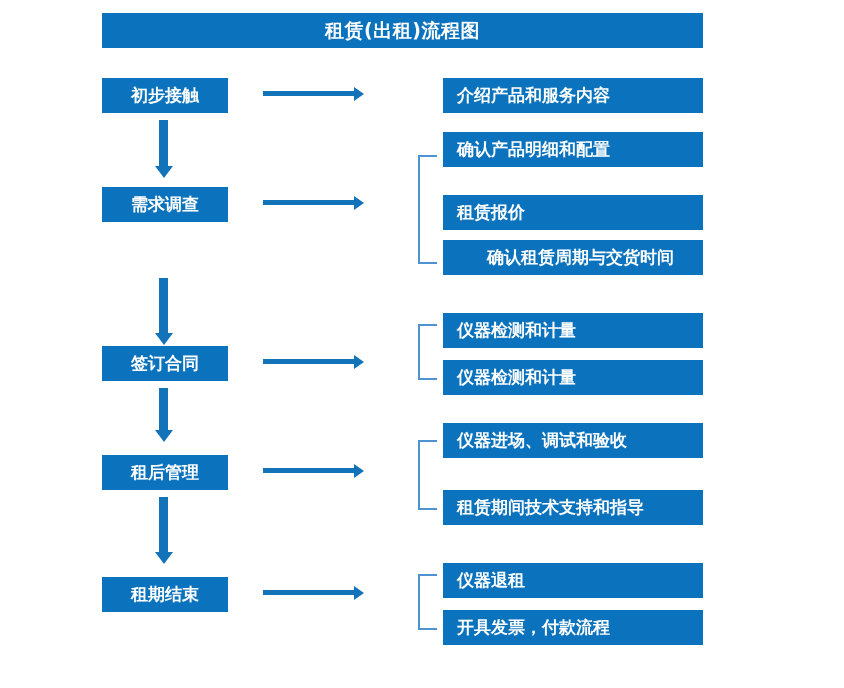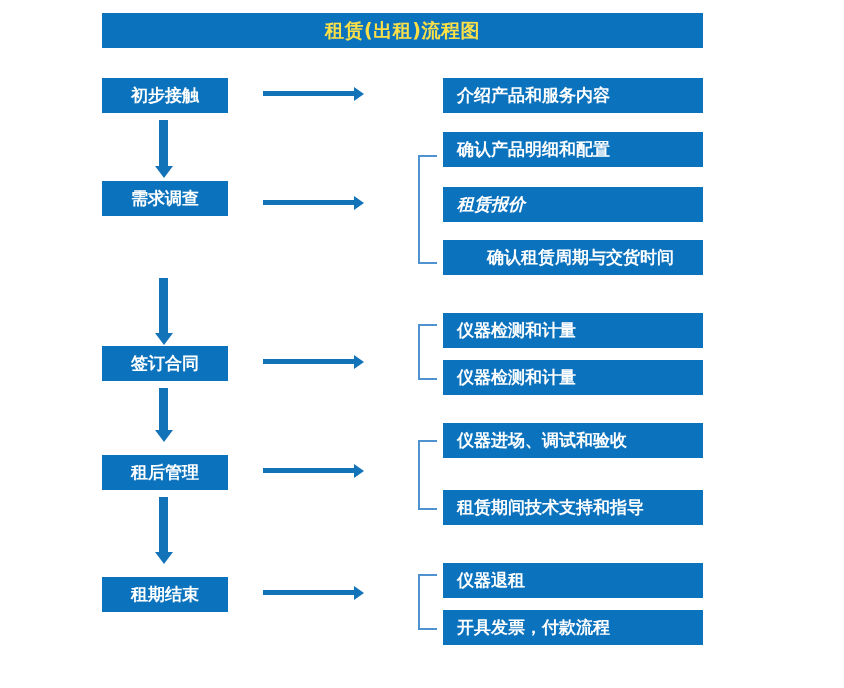--- a/index.html
+++ b/index.html
@@ -17,21 +17,21 @@
     background: #ffffff;
     overflow: hidden;
   }
   .title-bar {
     position: absolute;
     left: 102px;
     top: 13px;
     width: 601px;
     height: 35px;
     background: #0b72bd;
-    color: #fde047;
+    color: #ffffff;
     font-size: 19px;
     font-weight: bold;
     display: flex;
     align-items: center;
     justify-content: center;
     letter-spacing: 0.5px;
   }
   .node-box {
     position: absolute;
     background: #0b72bd;
@@ -110,29 +110,29 @@
   <div class="title-bar">租赁(出租)流程图</div>
 
   <div class="node-box node-left" style="top:78px;">初步接触</div>
 
   <div class="h-arrow" style="left:263px; top:91px; width:92px;"></div>
 
   <div class="node-box node-right" style="top:78px;">介绍产品和服务内容</div>
 
   <div class="v-arrow" style="left:159px; top:120px; height:47px;"></div>
 
-  <div class="node-box node-left" style="top:181px;">需求调查</div>
+  <div class="node-box node-left" style="top:187px;">需求调查</div>
 
   <div class="h-arrow" style="left:263px; top:200px; width:92px;"></div>
 
   <div class="bracket" style="left:418px; top:155px; height:109px;"></div>
 
   <div class="node-box node-right" style="top:132px;">确认产品明细和配置</div>
 
-  <div class="node-box node-right" style="top:187px;font-style:italic;">租赁报价</div>
+  <div class="node-box node-right" style="top:195px;">租赁报价</div>
 
   <div class="node-box node-right" style="top:240px;padding-left:44px;">确认租赁周期与交货时间</div>
 
   <div class="v-arrow" style="left:159px; top:278px; height:56px;"></div>
 
   <div class="node-box node-left" style="top:346px;">签订合同</div>
 
   <div class="h-arrow" style="left:263px; top:359px; width:92px;"></div>
 
   <div class="bracket" style="left:418px; top:324px; height:56px;"></div>

